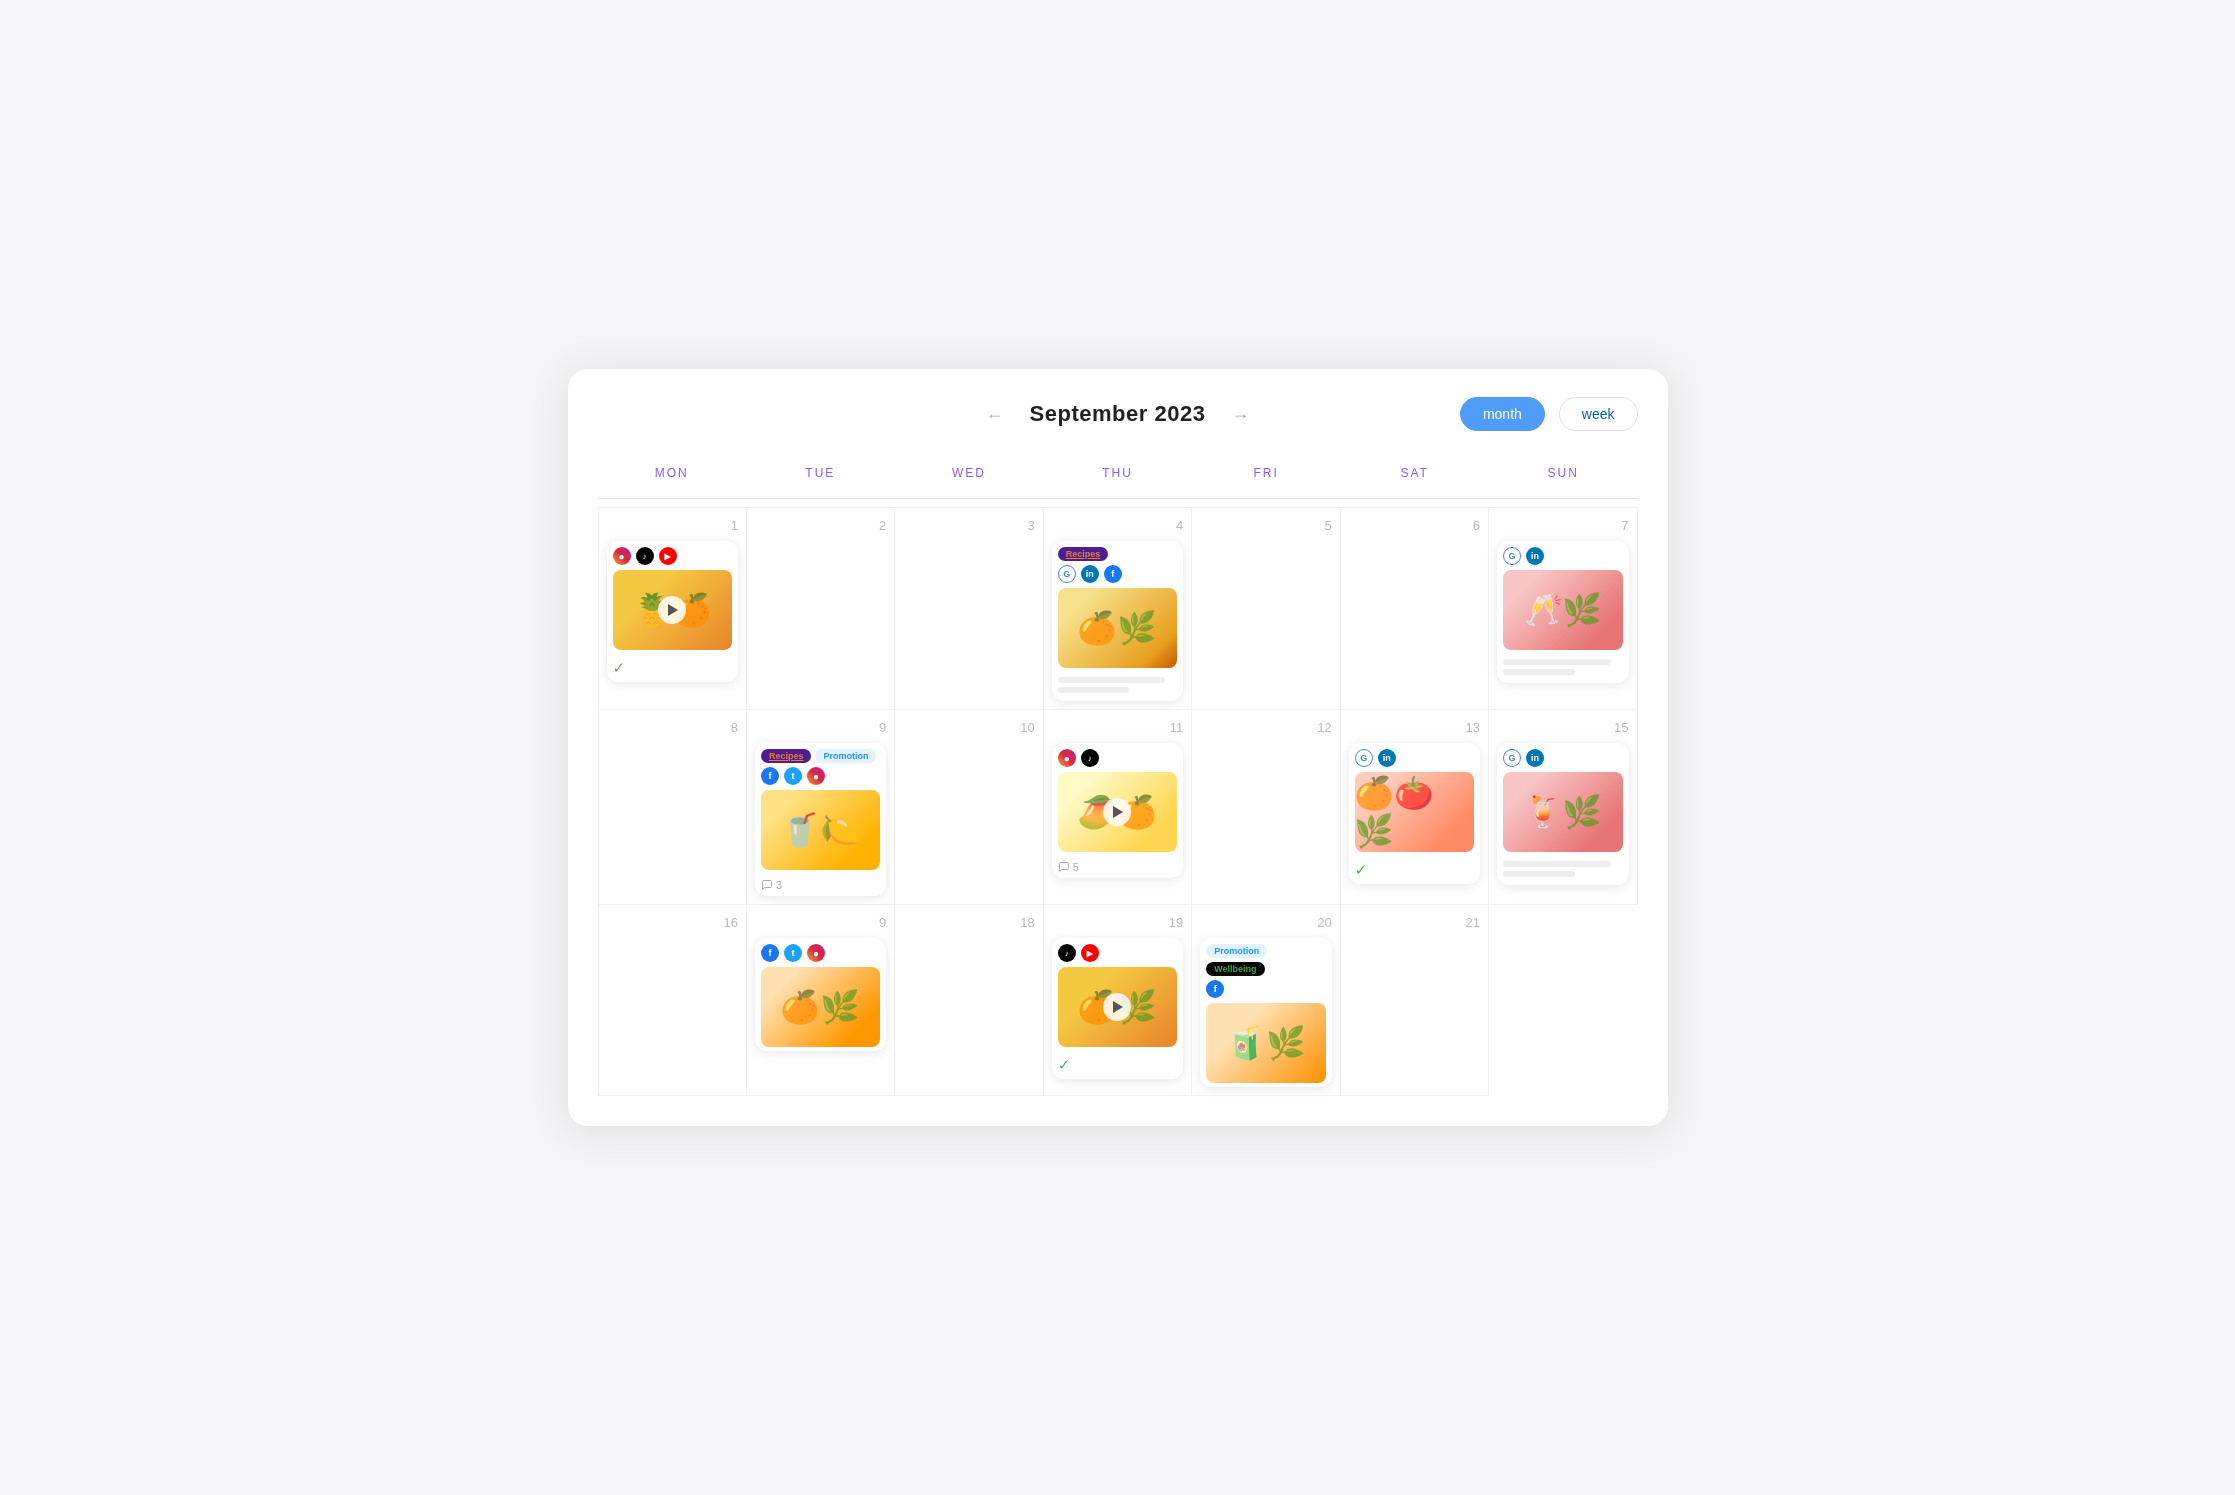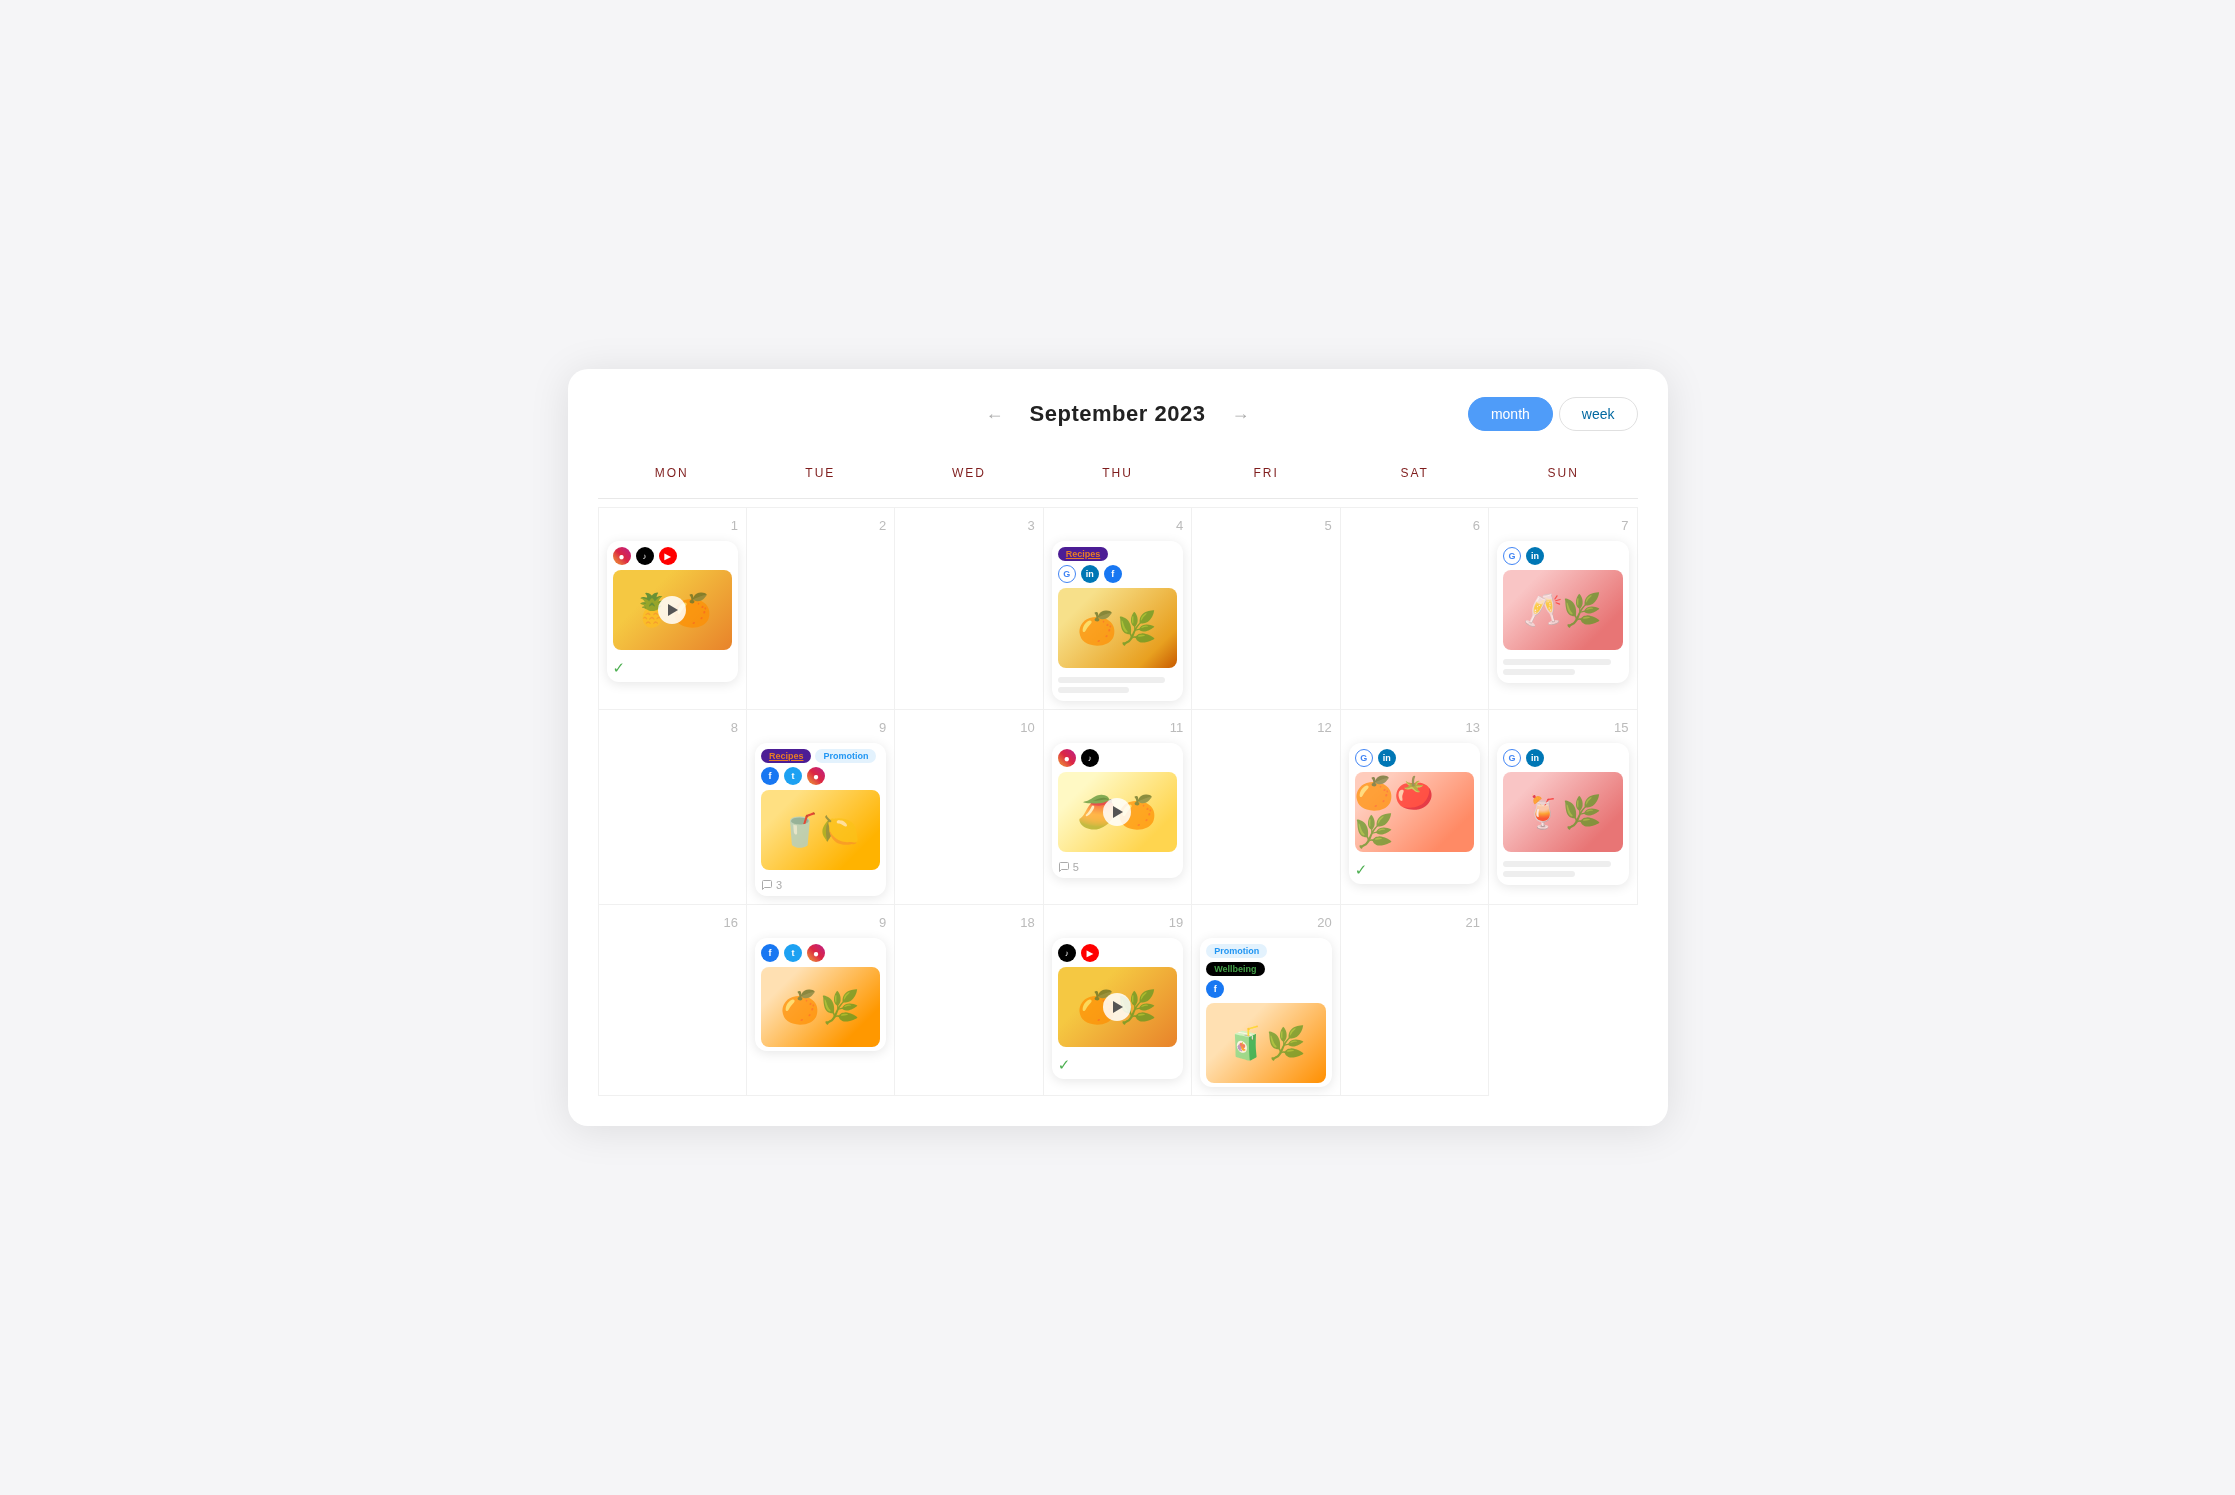--- a/index.html
+++ b/index.html
@@ -45,21 +45,21 @@
     .month-title {
       font-size: 22px;
       font-weight: 600;
       color: #222;
       letter-spacing: 0.5px;
     }
     .view-toggle {
       position: absolute;
       right: 0;
       display: flex;
-      gap: 6px;
+      gap: 14px;
     }
     .view-btn {
       padding: 8px 22px;
       border-radius: 50px;
       border: 1.5px solid #e0e0e0;
       font-size: 14px;
       font-weight: 500;
       cursor: pointer;
       background: #fff;
       color: #0369a1;
@@ -75,21 +75,21 @@
       grid-template-columns: repeat(7, 1fr);
       margin-bottom: 0;
       border-bottom: 1px solid #e8e8e8;
       padding-bottom: 10px;
       margin-bottom: 8px;
     }
     .day-header {
       text-align: center;
       font-size: 12px;
       font-weight: 500;
-      color: #7f1d1d;
+      color: #8b5cf6;
       letter-spacing: 2px;
       padding: 8px 0;
     }
     .calendar-grid {
       display: grid;
       grid-template-columns: repeat(7, 1fr);
       grid-template-rows: repeat(3, auto);
       gap: 0;
       border-left: 1px solid #f0f0f0;
       border-top: 1px solid #f0f0f0;

